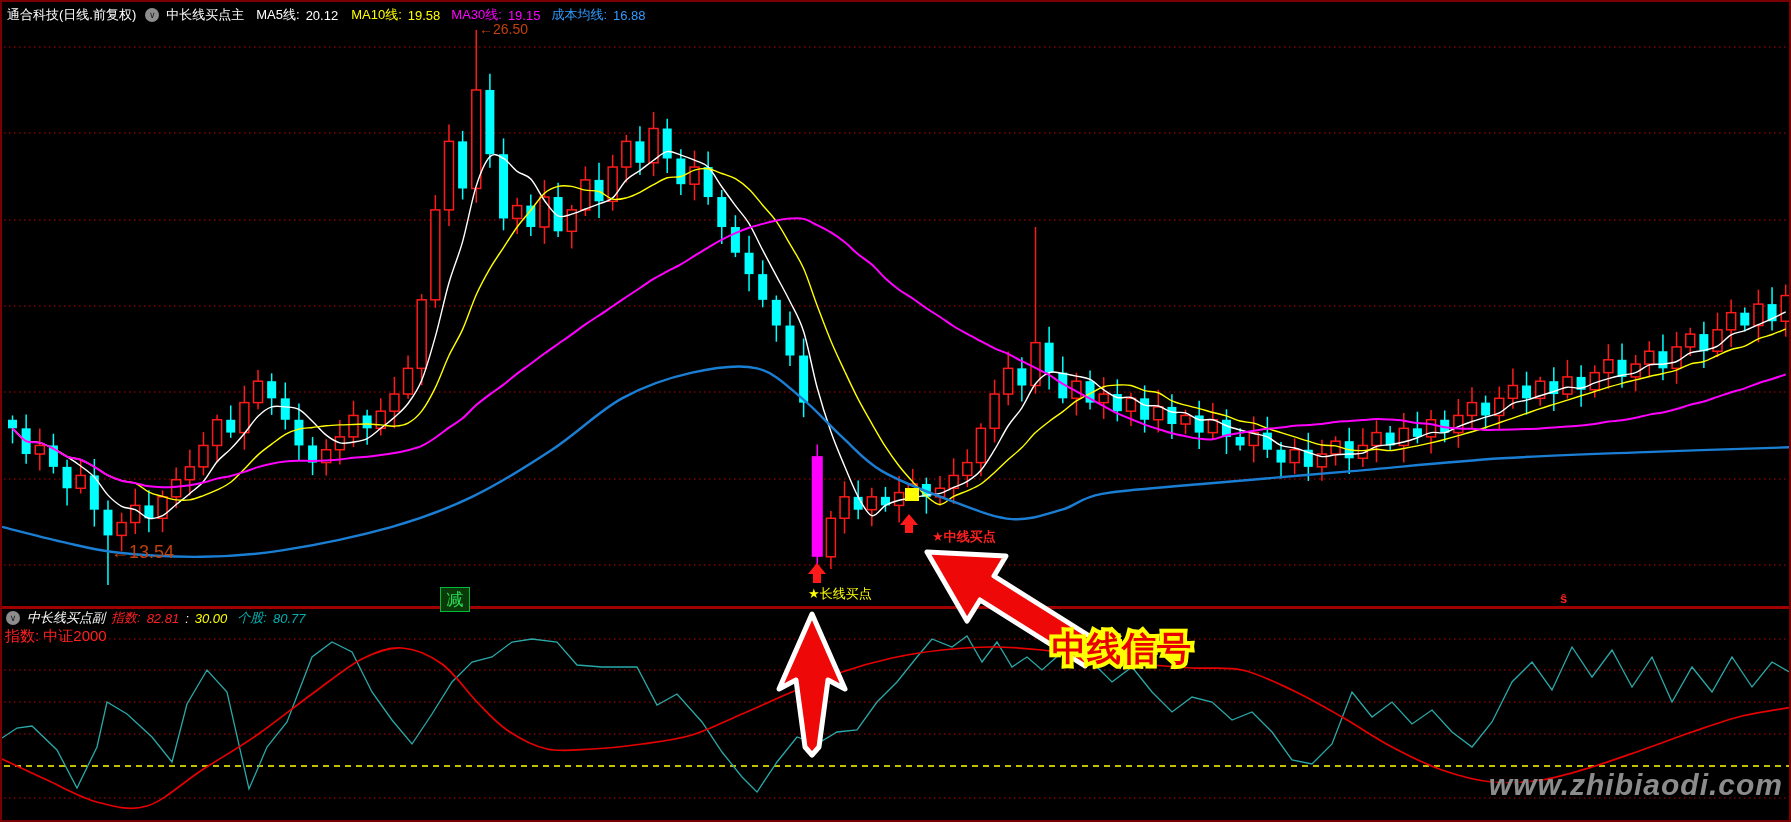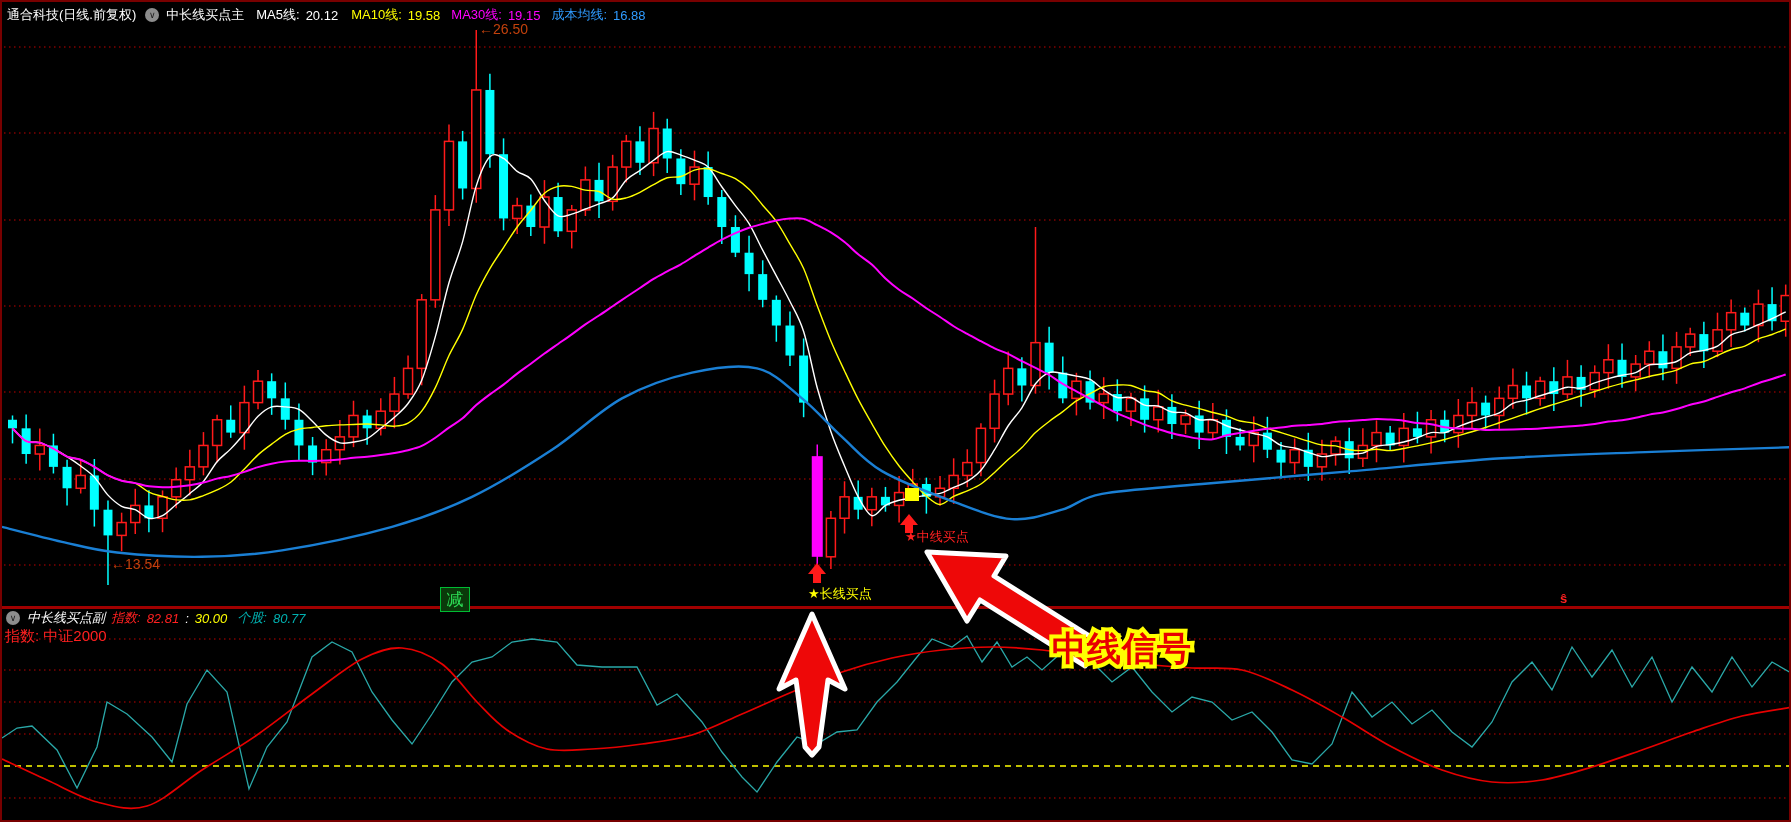--- a/index.html
+++ b/index.html
@@ -17,23 +17,23 @@
   .w{color:#ffffff}.yel{color:#ffff00}.mag{color:#ff00ff}.blu{color:#2f9bff}
   .red{color:#ff2020}.teal{color:#00b0b0}.gray{color:#c2410c}
   .chev{display:inline-flex;align-items:center;justify-content:center;
     width:14px;height:14px;border-radius:50%;background:#8d8d8d;color:#1a1a1a;
     font-size:9px;line-height:14px;margin:0 7px 0 3px;}
   
   #chart-svg{left:0;top:0;}
   
   .lbl{position:absolute;font-size:13px;white-space:nowrap;z-index:5;}
   #price-high{left:477px;top:19px;font-size:14px;}
-  #price-low{left:109px;top:554px;font-size:14px;}
+  #price-low{left:109px;top:540px;font-size:18px;}
   #long-buy{left:806px;top:583px;}
-  #mid-buy{left:903px;top:526px;}
+  #mid-buy{left:930px;top:526px;font-weight:bold;}
   #jian-box{left:438px;top:585px;width:30px;height:25px;border:1px solid #00bb33;
     background:#0a3a0a;color:#2ddd55;font-size:17px;text-align:center;line-height:23px;z-index:6;}
   #s-marker{left:1558px;top:589px;font-size:13px;font-weight:bold;}
   
   #signal{left:1050px;top:624px;width:260px;height:46px;z-index:8;}
   #signal span{position:absolute;left:0;top:0;font-size:34px;font-weight:bold;
     letter-spacing:1px;white-space:nowrap;}
   #signal .stroke{-webkit-text-stroke:8px #ffff00;color:#ffff00;}
   #signal .fill{color:#e80000;}
   
@@ -397,13 +397,14 @@
     <span class="seg w">中长线买点副</span>
     <span class="seg red">指数:</span>
     <span class="seg red">82.81</span>
     <span class="seg w">:</span>
     <span class="seg yel">30.00</span>
     <span class="seg teal" style="margin-left:4px">个股:</span>
     <span class="seg teal">80.77</span>
   </div>
   <div id="sub-header2" class="abs red">指数: 中证2000</div>
 
+  <div id="watermark" class="abs">www.zhibiaodi.com</div>
 </div>
 
 </body></html>

